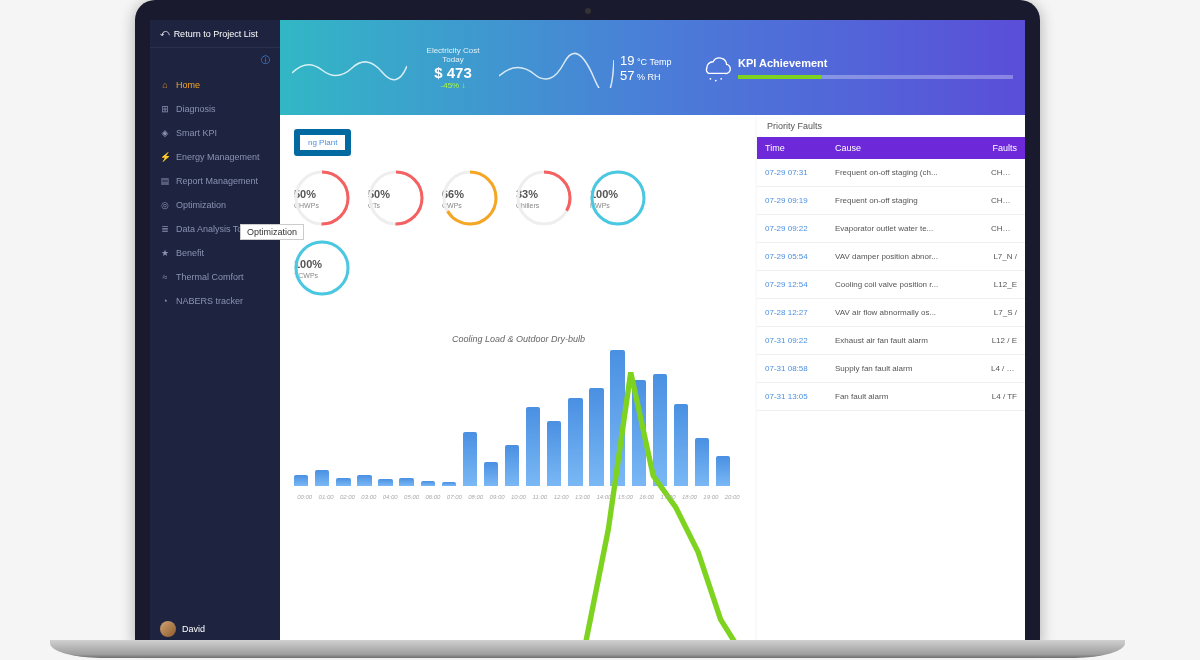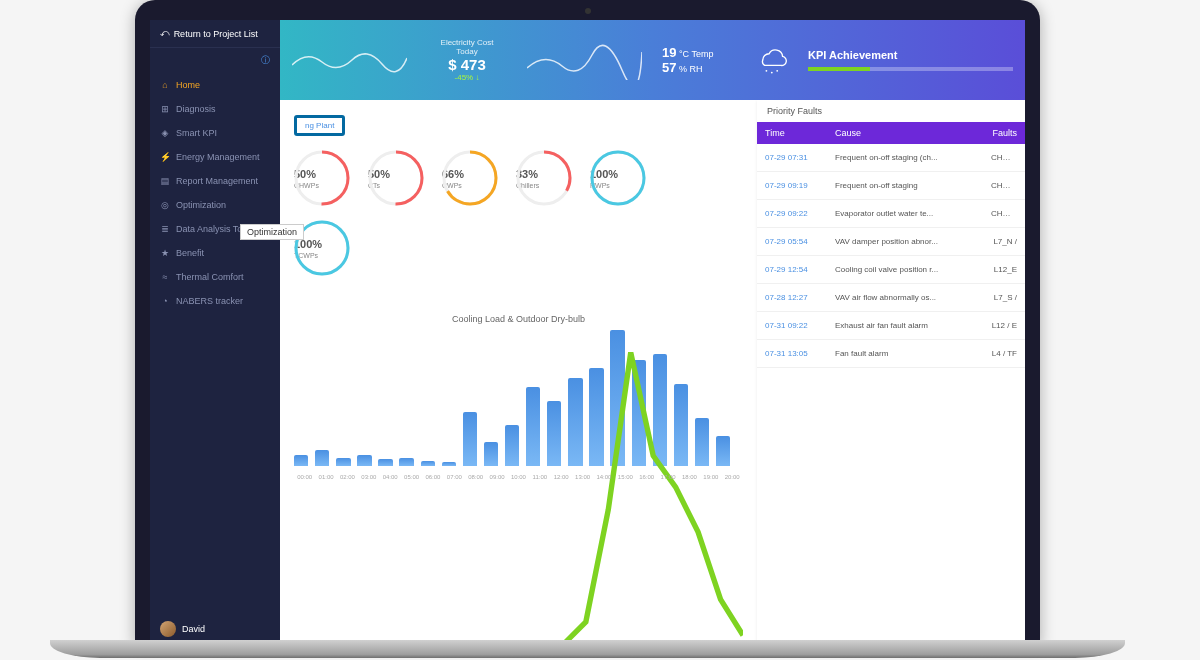--- a/index.html
+++ b/index.html
@@ -19,59 +19,59 @@
 .nav-item.active { color: #f5a623; }
 .nav-item .icon { width: 10px; text-align: center; }
 .nav-tooltip { position: absolute; left: 240px; top: 224px; background: #fff; border: 1px solid #ccc; padding: 2px 6px; font-size: 9px; color: #333; }
 .user-row { margin-top: auto; padding: 8px 10px; display: flex; align-items: center; gap: 6px; font-size: 9px; color: #fff; }
 .avatar { width: 16px; height: 16px; border-radius: 50%; background: linear-gradient(135deg,#d4a574,#8b5a2b); }
 
 
 .main { flex: 1; display: flex; flex-direction: column; overflow: hidden; }
 
 
-.header { height: 80px; background: linear-gradient(90deg, #32b7c5 0%, #4a7ed8 50%, #5a4ed8 100%); color: #fff; display: flex; align-items: center; padding: 0 12px; gap: 20px; }
+.header { height: 95px; background: linear-gradient(90deg, #32b7c5 0%, #4a7ed8 50%, #5a4ed8 100%); color: #fff; display: flex; align-items: center; padding: 0 12px; gap: 6px; }
 .spark { flex: 0 0 115px; height: 40px; }
 .cost-block { text-align: center; flex: 0 0 80px; }
 .cost-label { font-size: 8px; opacity: 0.85; }
 .cost-value { font-size: 15px; font-weight: bold; }
 .cost-delta { font-size: 8px; color: #a7f542; }
 .weather-block { flex: 0 0 70px; font-size: 9px; }
-.weather-block .big { font-size: 13px; font-weight: bold; }
+.weather-block .big { font-size: 13px; font-weight: normal; }
 .weather-icon { flex: 0 0 36px; }
 .kpi-block { flex: 1; }
 .kpi-label { font-size: 11px; font-weight: bold; }
 .kpi-bar { height: 4px; background: rgba(255,255,255,0.3); margin-top: 6px; }
 .kpi-bar-fill { height: 100%; width: 30%; background: #7ed321; }
 
 
 .body { flex: 1; display: flex; overflow: hidden; }
 .body-left { flex: 1; display: flex; flex-direction: column; overflow: hidden; }
 .plant-card { background: #fff; margin: 0; padding: 14px; box-shadow: 0 1px 3px rgba(0,0,0,0.08); }
-.plant-tab { display: inline-block; background: #fff; border: 3px solid #0369a1; border-radius: 3px; padding: 3px 8px; font-size: 8px; color: #4a90e2; margin-bottom: 14px; }
+.plant-tab { display: inline-block; background: #fff; border: 6px solid #0369a1; border-radius: 3px; padding: 3px 8px; font-size: 8px; color: #4a90e2; margin-bottom: 14px; }
 .gauges-row { display: flex; gap: 18px; margin-bottom: 14px; }
 .gauge { display: flex; flex-direction: column; align-items: center; }
 .gauge-circle { width: 56px; height: 56px; border-radius: 50%; display: flex; flex-direction: column; align-items: flex-start; justify-content: center; position: relative; }
 .gauge-circle svg { position: absolute; top: 0; left: 0; }
 .gauge-pct { font-size: 11px; font-weight: bold; color: #555; }
 .gauge-label { font-size: 7px; color: #888; margin-top: 2px; }
 
 .priority-panel { width: 268px; background: #fff; box-shadow: 0 1px 3px rgba(0,0,0,0.08); font-size: 8px; }
 .priority-title { padding: 6px 10px; color: #555; font-size: 9px; }
 .priority-header { display: flex; background: #6d28d9; color: #fff; font-size: 9px; }
 .priority-header > div { padding: 6px 8px; }
 .col-time { width: 70px; }
 .col-cause { flex: 1; }
 .col-fault { width: 42px; text-align: right; }
 .priority-row { display: flex; border-bottom: 1px solid #f0f0f0; color: #555; }
 .priority-row > div { padding: 9px 8px; white-space: nowrap; overflow: hidden; text-overflow: ellipsis; }
 .priority-row .col-time { color: #4a90e2; }
 
 
-.chart-section { flex: 1; padding: 10px 14px 0 14px; background: #fff; }
+.chart-section { flex: 1; padding: 10px 14px 0 14px; background: #fff; font-style: italic; }
 .chart-title { text-align: center; font-size: 9px; color: #666; margin-bottom: 6px; }
 .chart-area { height: 150px; position: relative; display: flex; align-items: flex-end; gap: 1.5%; padding-bottom: 14px; }
 .bar { width: 3.2%; background: linear-gradient(180deg, #4a90e2, #7ab8f5); border-radius: 2px 2px 0 0; }
 .chart-line { position: absolute; left: 0; right: 0; top: 0; bottom: 14px; }
 .x-ticks { position: absolute; bottom: 0; left: 0; right: 0; display: flex; font-size: 6px; color: #aaa; }
 .x-ticks span { flex: 1; text-align: center; }
 </style>
 </head>
 <body>
 
@@ -326,20 +326,25 @@
                 <div class="col-time">07-28 12:27</div>
                 <div class="col-cause">VAV air flow abnormally os...</div>
                 <div class="col-fault">L7_S /</div>
               </div>
               <div class="priority-row">
                 <div class="col-time">07-31 09:22</div>
                 <div class="col-cause">Exhaust air fan fault alarm</div>
                 <div class="col-fault">L12 / E</div>
               </div>
               <div class="priority-row">
+                <div class="col-time">07-31 08:58</div>
+                <div class="col-cause">Supply fan fault alarm</div>
+                <div class="col-fault">L4 / SA</div>
+              </div>
+              <div class="priority-row">
                 <div class="col-time">07-31 13:05</div>
                 <div class="col-cause">Fan fault alarm</div>
                 <div class="col-fault">L4 / TF</div>
               </div>
             </div>
         </div>
       </div>
 
     </div>
 

